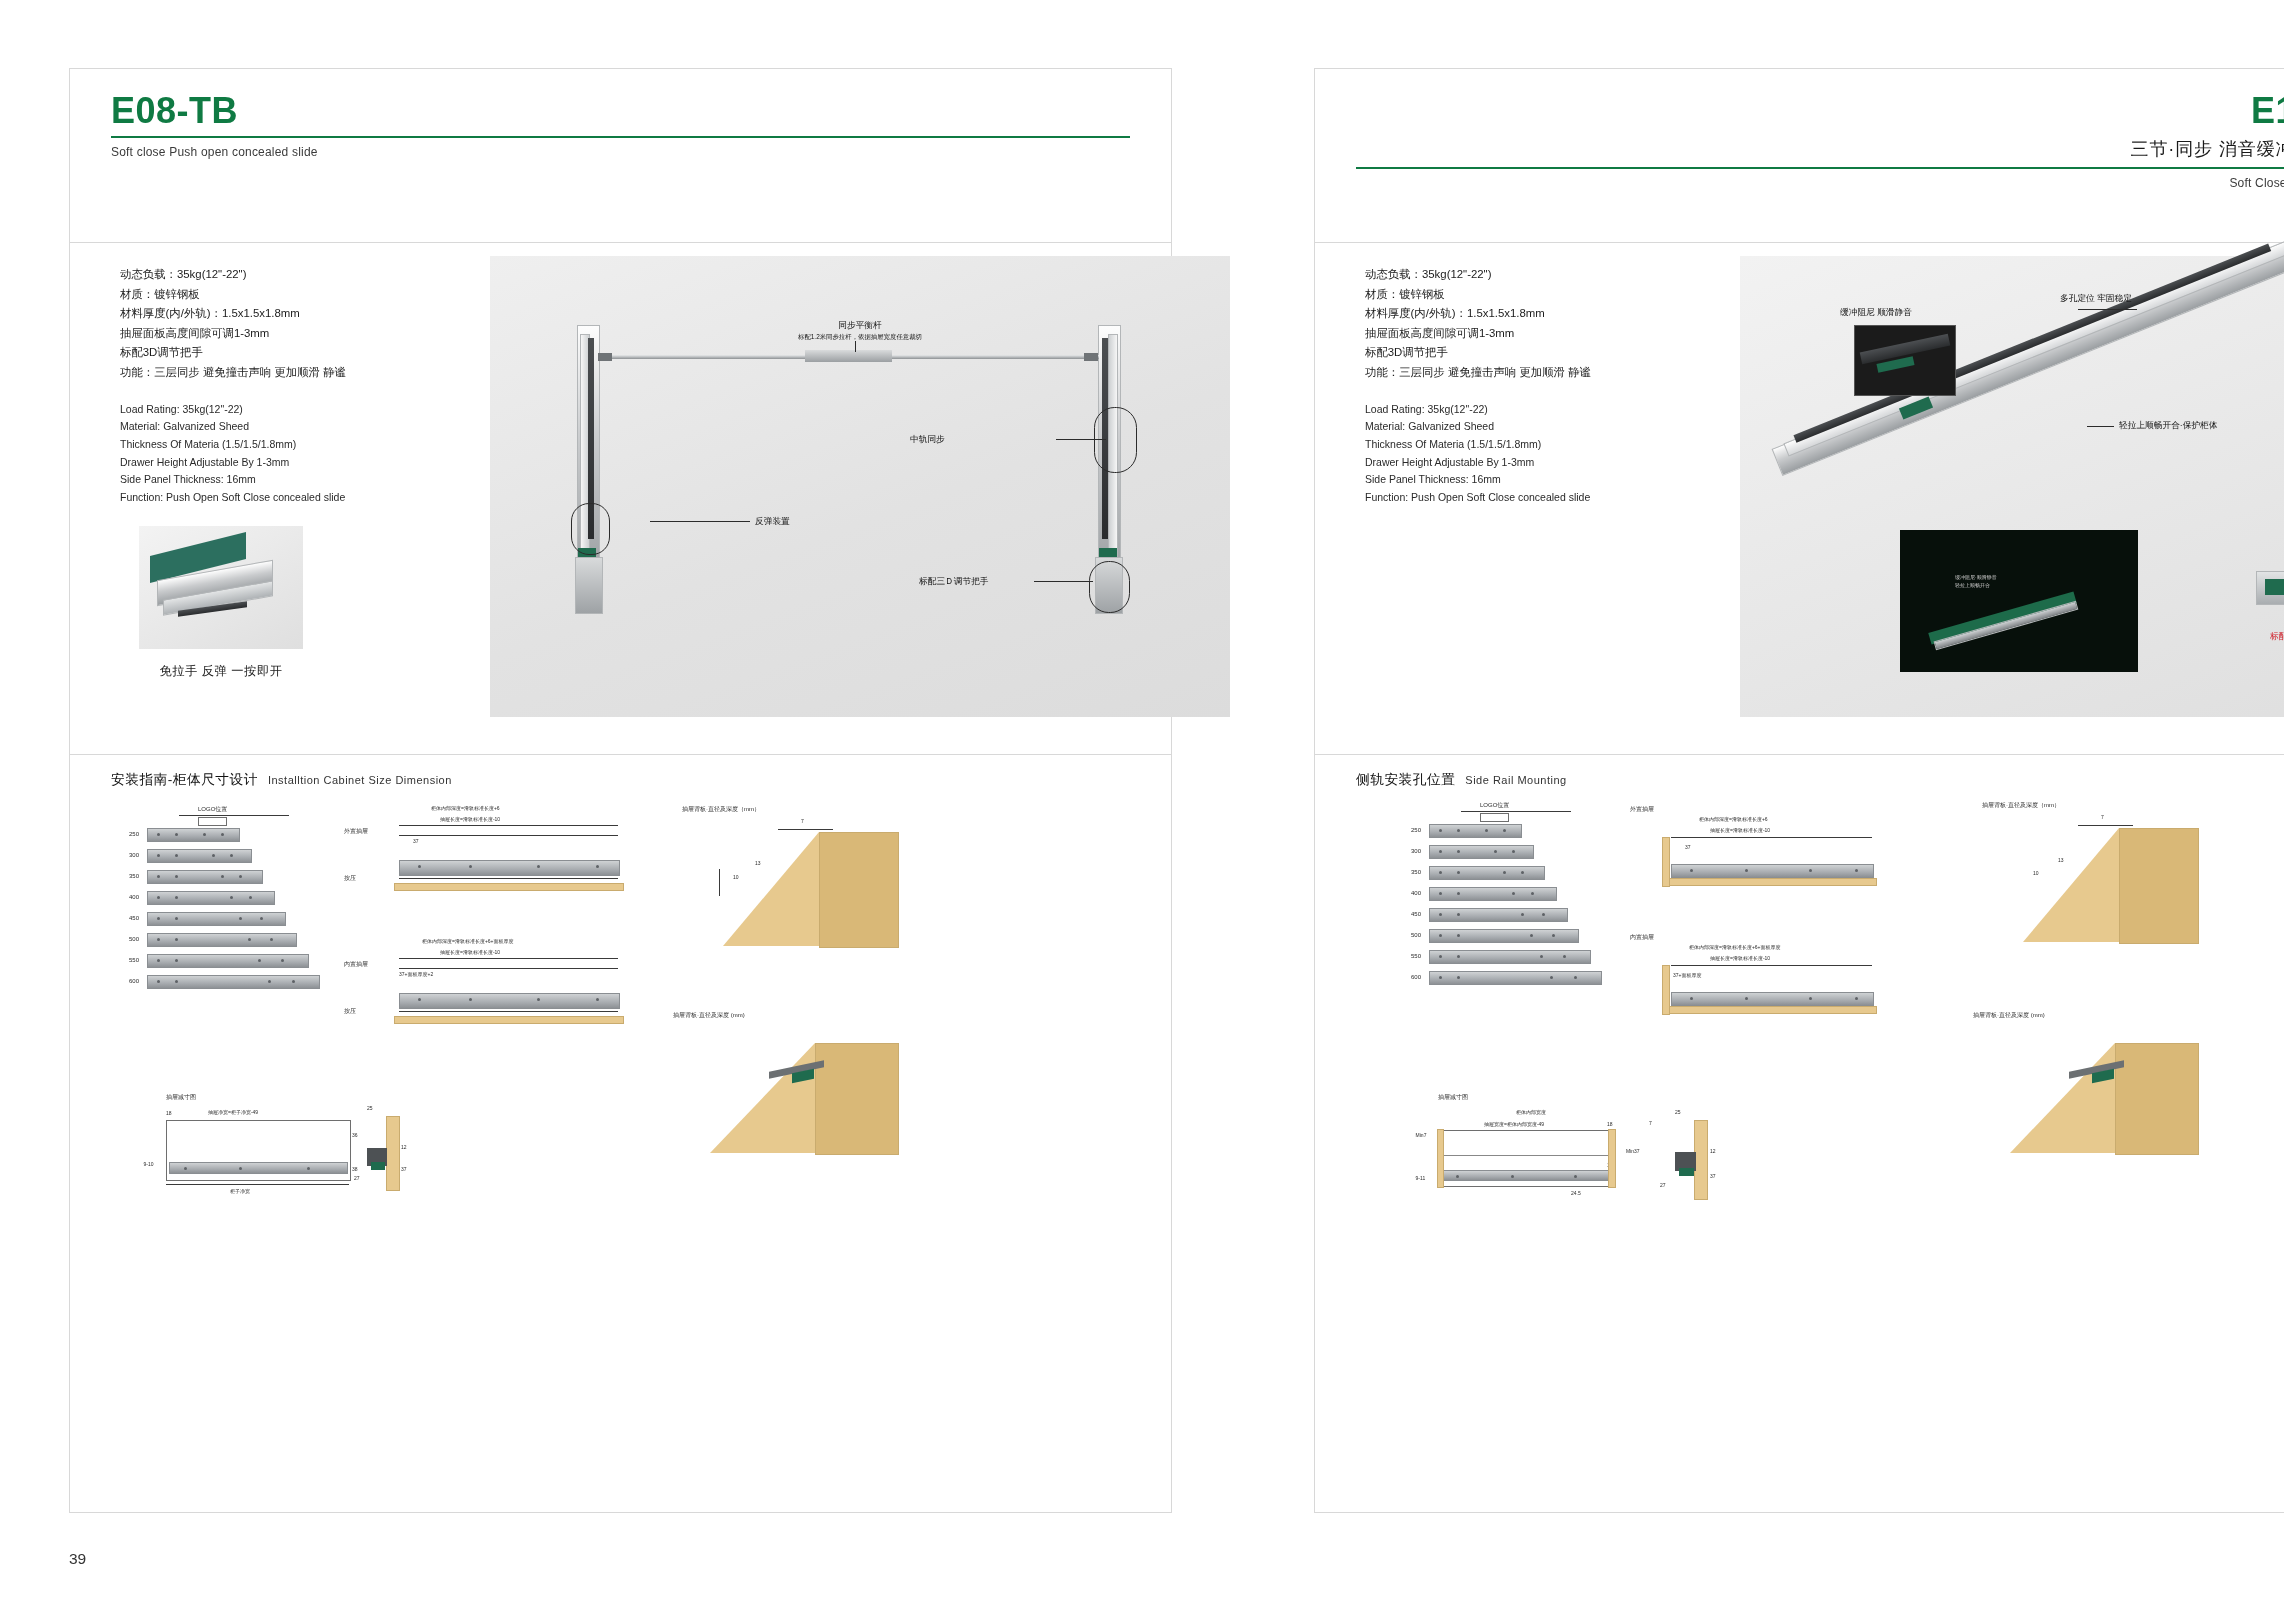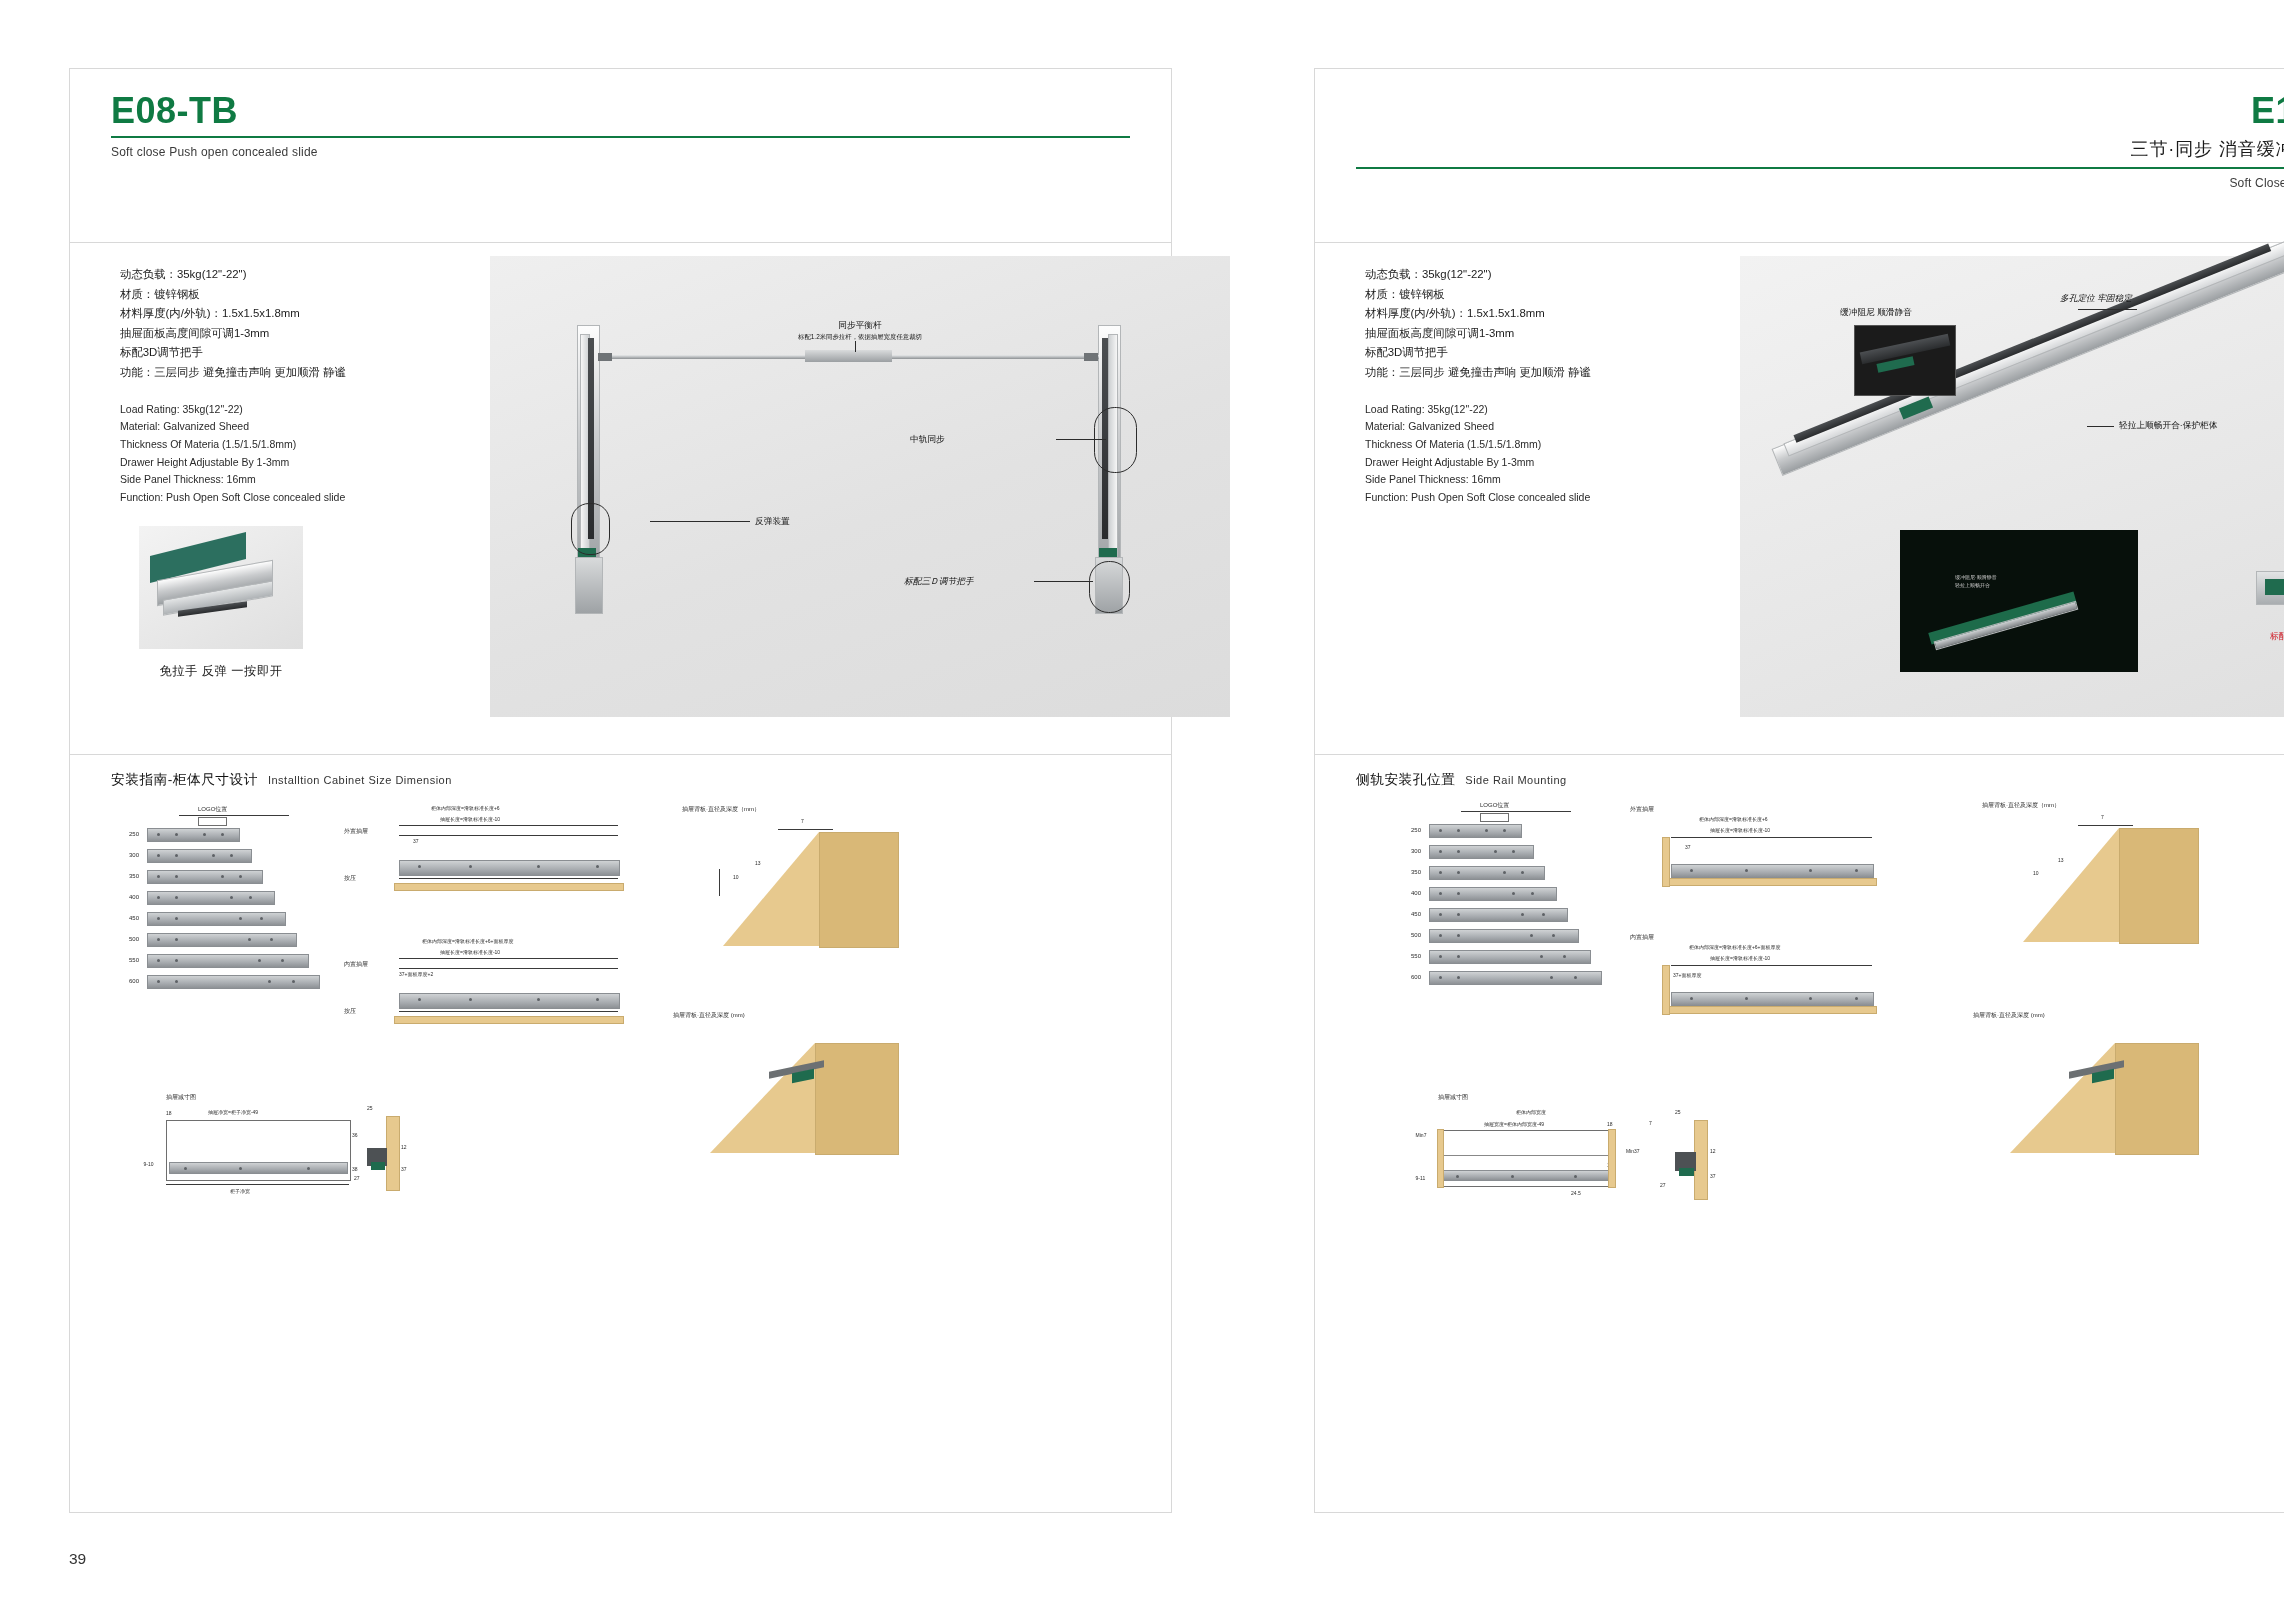--- a/index.html
+++ b/index.html
@@ -121,21 +121,21 @@
       <div class="leader-v" style="left:365px;top:85px;height:11px;"></div>
 
       <div class="lbl" style="left:420px;top:178px;">中轨同步</div>
       <div class="leader" style="left:566px;top:183px;width:50px;"></div>
       <div class="circle-mark" style="left:604px;top:151px;width:41px;height:64px;border-radius:20.6px;"></div>
 
       <div class="lbl" style="left:265px;top:260px;">反弹装置</div>
       <div class="leader" style="left:160px;top:265px;width:100px;"></div>
       <div class="circle-mark" style="left:81px;top:247px;width:37px;height:50px;border-radius:18px;"></div>
 
-      <div class="lbl" style="left:414px;top:320px;font-style:italic;">标配三Ｄ调节把手</div>
+      <div class="lbl" style="left:429px;top:320px;">标配三Ｄ调节把手</div>
       <div class="leader" style="left:544px;top:325px;width:59px;"></div>
       <div class="circle-mark" style="left:599px;top:305px;width:39px;height:50px;border-radius:19.6px;"></div>
     </div>
 
     <div class="lower">
       <div class="sec-title">
         <span>安装指南-柜体尺寸设计</span><span class="en">Installtion Cabinet Size Dimension</span>
       </div>
 
       <div class="tech" style="left:59px;top:50px;width:196px;height:256px;">
@@ -329,21 +329,21 @@
       <div class="photo photo-dark" style="left:160px;top:274px;width:238px;height:142px;">
         <div class="greenpart" style="left:27px;top:82px;width:151px;height:12px;transform:rotate(-16deg);background:#1d6b4a;"></div>
         <div class="rail" style="left:32px;top:91px;width:146px;height:7.3px;transform:rotate(-16deg);background:linear-gradient(180deg,#cfd2d4,#7d8184);"></div>
         <div class="tiny2" style="position:absolute;left:55px;top:44px;color:#cfcfcf;line-height:1.5;">缓冲阻尼·顺滑静音<br>轻拉上顺畅开合</div>
       </div>
 
       <div class="rail" style="left:516px;top:315px;width:46px;height:32px;background:linear-gradient(180deg,#e2e4e5,#a9adb0);"></div>
       <div class="greenpart" style="left:525px;top:323px;width:26.5px;height:15.5px;"></div>
 
       <div class="lbl" style="left:100px;top:51px;">缓冲阻尼 顺滑静音</div>
-      <div class="lbl" style="left:320px;top:37px;font-style:italic;">多孔定位 牢固稳定</div>
+      <div class="lbl" style="left:320px;top:37px;">多孔定位 牢固稳定</div>
       <div class="leader" style="left:338px;top:53px;width:59px;"></div>
       <div class="lbl" style="left:379px;top:164px;">轻拉上顺畅开合·保护柜体</div>
       <div class="leader" style="left:347px;top:170px;width:27px;"></div>
       <div class="lbl lbl-red" style="left:530px;top:375px;">标配: 3D调节把手</div>
     </div>
 
     <div class="lower">
       <div class="sec-title">
         <span>侧轨安装孔位置</span><span class="en">Side Rail Mounting</span>
       </div>

